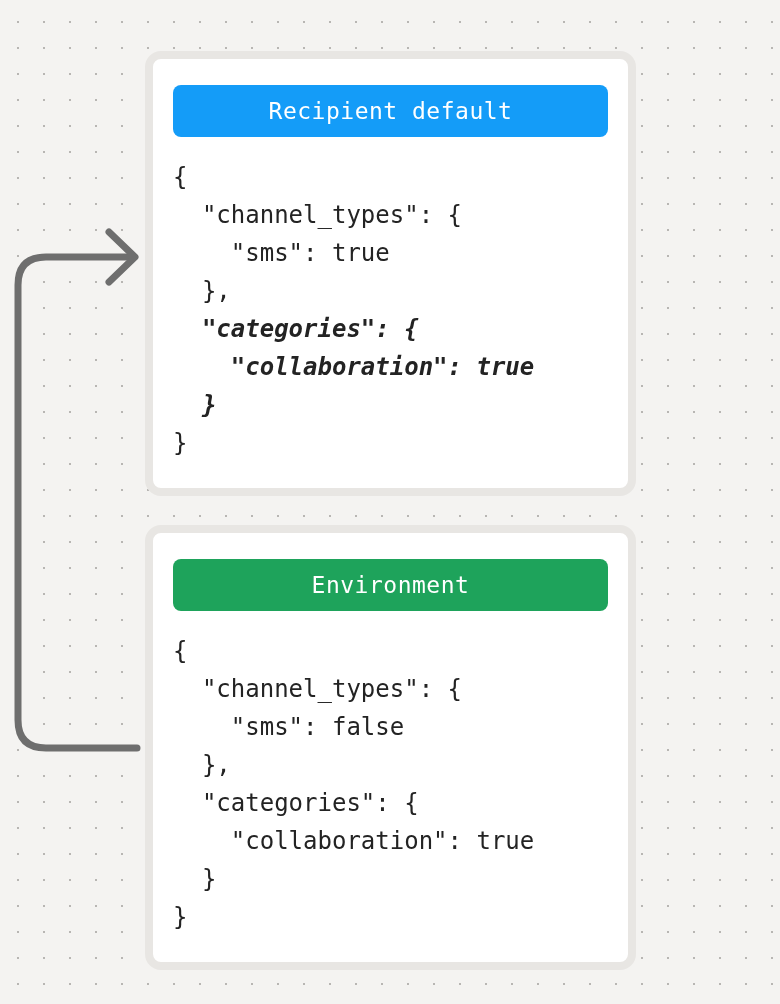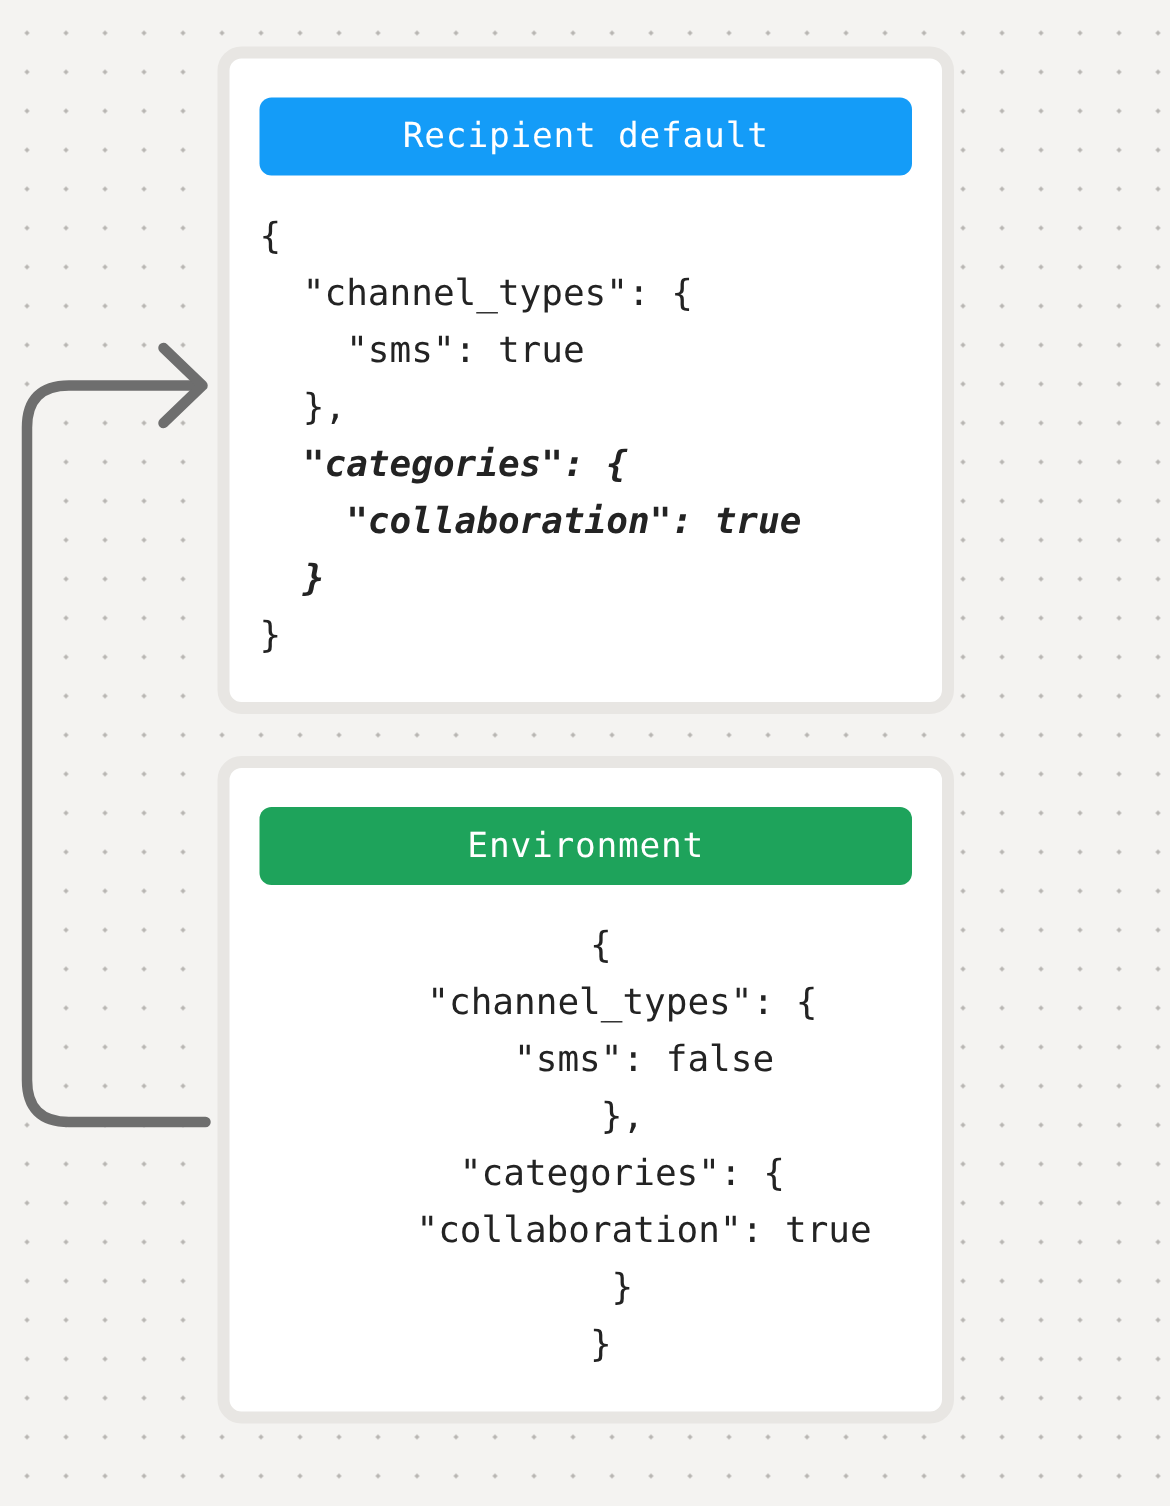--- a/index.html
+++ b/index.html
@@ -21,22 +21,22 @@
   }
   .card {
     position: absolute;
     left: 145px;
     width: 491px;
     height: 445px;
     background: #ffffff;
     border: 8px solid #e8e6e3;
     border-radius: 16px;
   }
-  .card-top { top: 31px; }
-  .card-bottom { top: 504px; text-align: center; }
+  .card-top { top: 51px; }
+  .card-bottom { top: 525px; }
   .card-header {
     margin: 26px 20px 0 20px;
     height: 52px;
     border-radius: 8px;
     display: flex;
     align-items: center;
     justify-content: center;
     color: #ffffff;
     font-size: 23px;
     font-weight: 500;

